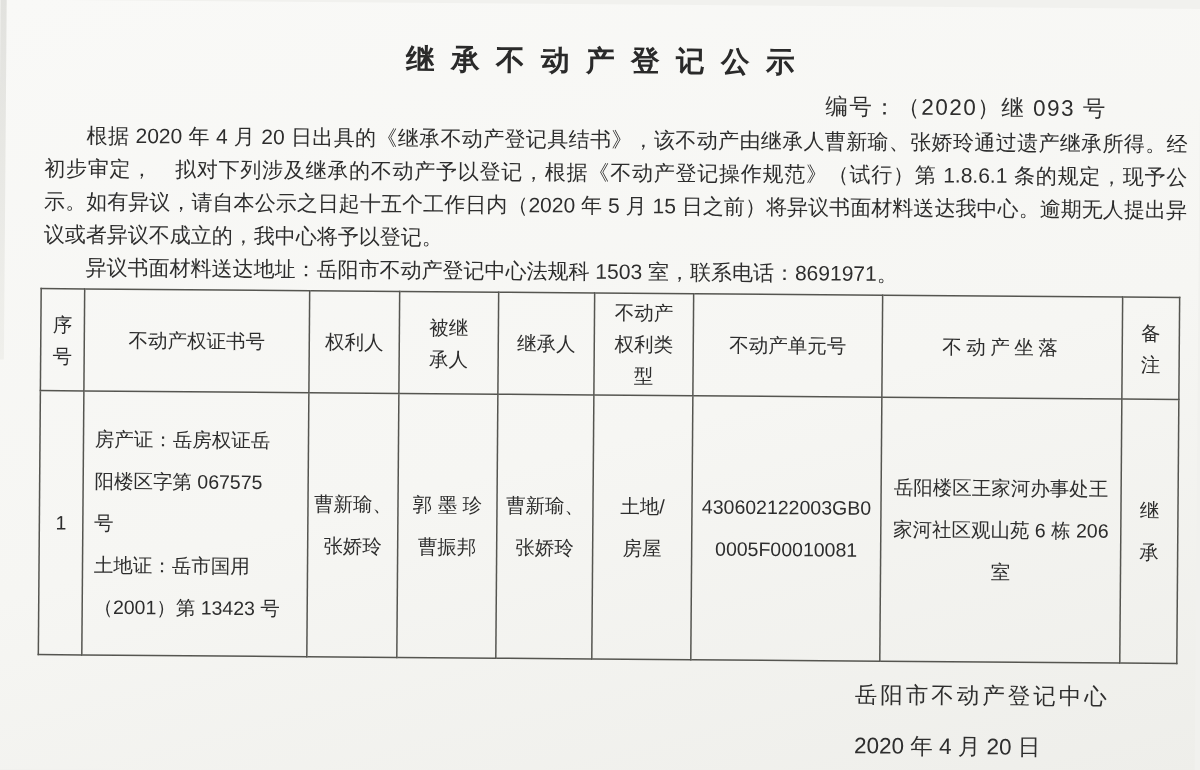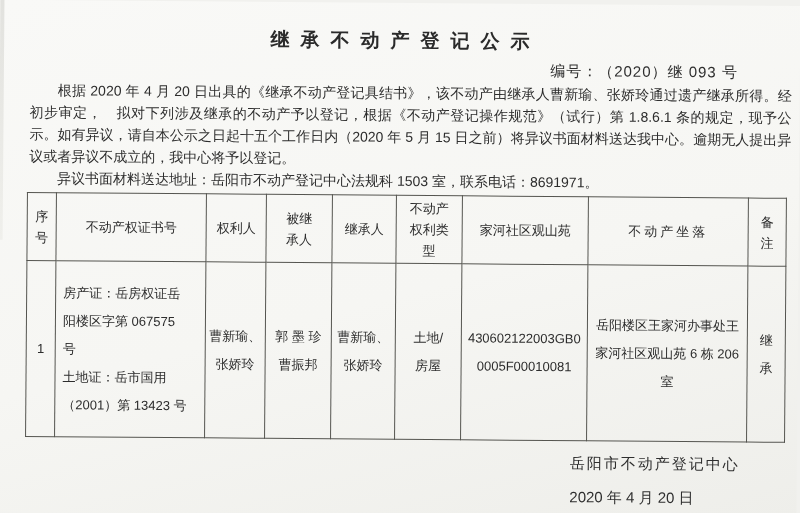--- a/index.html
+++ b/index.html
@@ -135,21 +135,21 @@
         <th>序
 号</th>
         <th>不动产权证书号</th>
         <th>权利人</th>
         <th>被继
 承人</th>
         <th>继承人</th>
         <th>不动产
 权利类
 型</th>
-        <th>家河社区观山苑</th>
+        <th>不动产单元号</th>
         <th class="hdr-location">不动产坐落</th>
         <th>备
 注</th>
       </tr>
     </thead>
     <tbody>
       <tr>
         <td>1</td>
         <td class="cell-cert">房产证：岳房权证岳
 阳楼区字第 067575

